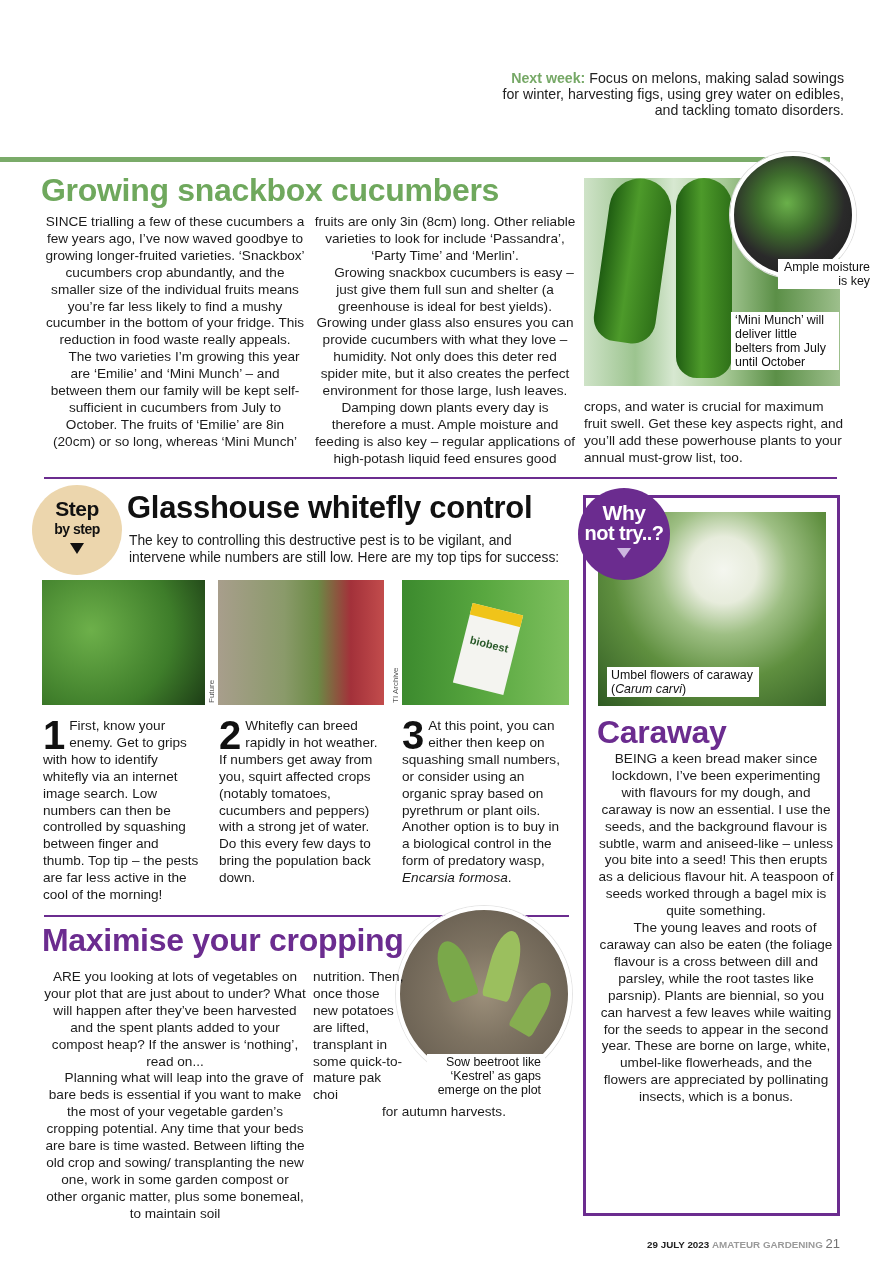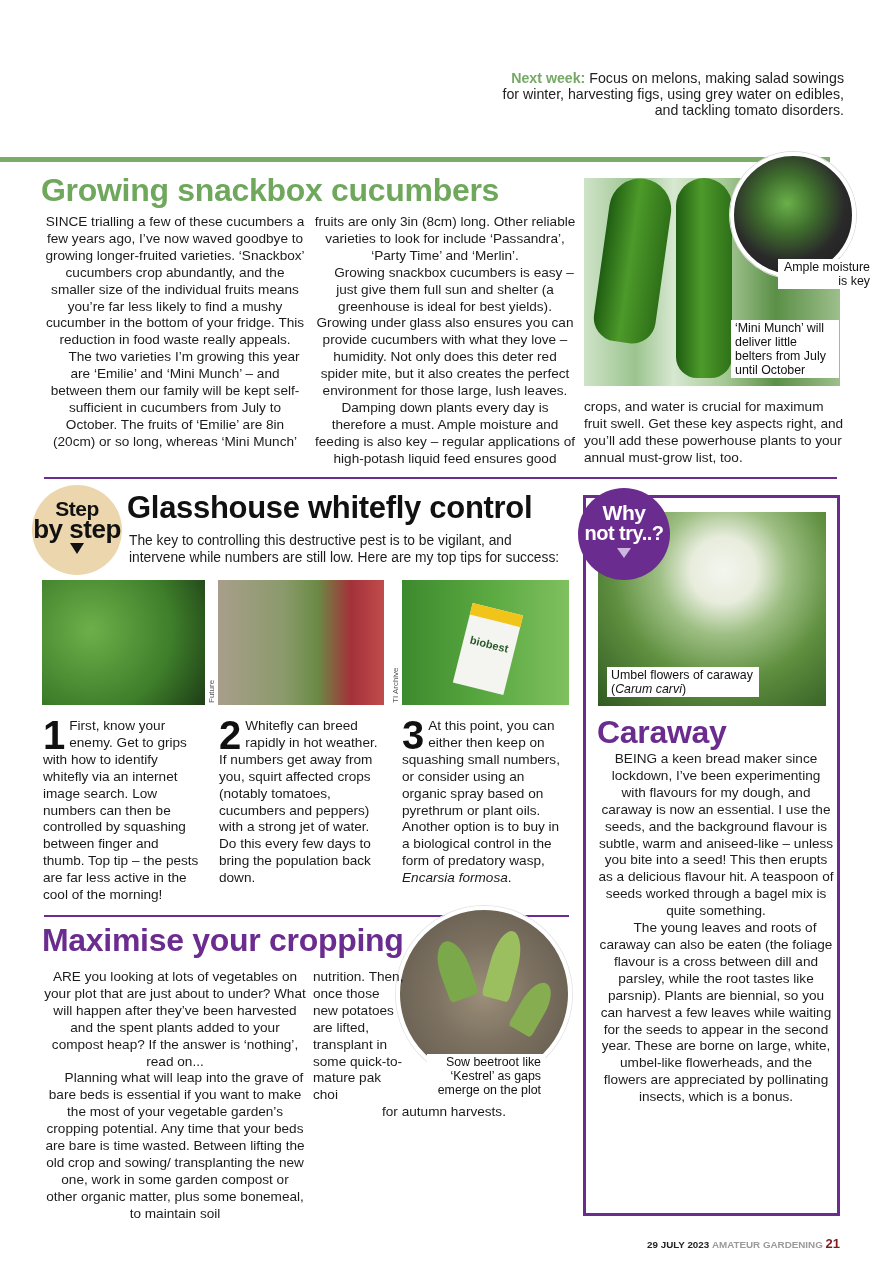--- a/index.html
+++ b/index.html
@@ -30,21 +30,21 @@
   .circle-inset { left: 730px; top: 152px; width: 126px; height: 126px; border-radius: 50%; border: 4px solid #fff;
     background: radial-gradient(circle at 45% 40%, #6ab04a 0%, #3f6f2d 30%, #2a2a2a 60%, #1a1a1a 100%); box-shadow: 0 0 0 1px #ddd; }
   .caption-box { background: #fff; font-size: 12.4px; line-height: 14px; color: #111; padding: 1px 4px; }
 
   
   .rule-purple { height: 2px; background: #6b2c8f; }
 
   
   .badge-step { left: 32px; top: 485px; width: 90px; height: 90px; border-radius: 50%; background: #ecd6ad; text-align: center; }
   .badge-step .b1 { font-weight: bold; font-size: 21px; line-height: 21px; color: #111; margin-top: 13px; letter-spacing: -0.5px; }
-  .badge-step .b2 { font-weight: bold; font-size: 26px; line-height: 21px; color: #111; letter-spacing: -0.5px; }
+  .badge-step .b2 { font-weight: bold; font-size: 14px; line-height: 21px; color: #111; letter-spacing: -0.5px; }
   .badge-step .tri { width: 0; height: 0; margin: 3px auto 0; border-left: 7px solid transparent; border-right: 7px solid transparent; border-top: 11px solid #111; }
 
   .step-photo { top: 580px; height: 125px; overflow: hidden; }
   .credit { font-size: 8px; color: #555; transform: rotate(-90deg); transform-origin: left top; white-space: nowrap; }
 
   .step-num { float: left; font-weight: bold; font-size: 40px; line-height: 32px; margin-right: 4px; margin-top: 1px; color: #111; }
   .step-text { font-size: 13.6px; line-height: 16.9px; }
 
   
   .wnt-box { left: 583px; top: 495px; width: 257px; height: 721px; border: 3px solid #6b2c8f; }
@@ -54,21 +54,21 @@
   .wnt-badge .tri { width: 0; height: 0; margin: 4px auto 0; border-left: 7px solid transparent; border-right: 7px solid transparent; border-top: 10px solid #cdb6e0; }
   .caraway-photo { left: 598px; top: 512px; width: 228px; height: 194px; overflow: hidden;
     background: radial-gradient(circle at 55% 30%, #f4f6ef 0%, #e7ecdc 18%, #9ebf84 35%, #5f8f3f 60%, #2f5a22 100%); }
 
   .beet-circle { left: 396px; top: 906px; width: 176px; height: 176px; border-radius: 50%; border: 4px solid #fff; overflow: hidden;
     background: radial-gradient(circle at 50% 50%, #9c8f7a 0%, #7e7362 40%, #5f564a 100%); box-shadow: 0 0 0 1px #e5e5e5; }
 
   .footer { left: 640px; top: 1236px; width: 200px; text-align: right; font-size: 9.8px; }
   .footer .date { font-weight: bold; color: #222; }
   .footer .mag { color: #9a9a9a; font-weight: bold; }
-  .footer .page { font-weight: bold; color: #7f1d1d; font-size: 13px; }
+  .footer .page { font-weight: normal; color: #737373; font-size: 13px; }
 </style>
 </head>
 <body>
 
 <div class="abs next-week">
   <span class="nw-label">Next week:</span><span> Focus on melons, making salad sowings for winter, harvesting figs, using grey water on edibles, and tackling tomato disorders.</span>
 </div>
 
 <div class="abs rule-green"></div>
 
@@ -82,21 +82,21 @@
   <p>fruits are only 3in (8cm) long. Other reliable varieties to look for include ‘Passandra’, ‘Party Time’ and ‘Merlin’.</p>
   <p class="indent">Growing snackbox cucumbers is easy – just give them full sun and shelter (a greenhouse is ideal for best yields). Growing under glass also ensures you can provide cucumbers with what they love – humidity. Not only does this deter red spider mite, but it also creates the perfect environment for those large, lush leaves. Damping down plants every day is therefore a must. Ample moisture and feeding is also key – regular applications of high-potash liquid feed ensures good</p>
 </div>
 
 <div class="abs cuc-photo">
   <div class="cucumber" style="left:18px; top:0; width:62px; height:165px; transform:rotate(8deg);"></div>
   <div class="cucumber" style="left:92px; top:0; width:56px; height:200px;"></div>
 </div>
 <div class="abs circle-inset"></div>
 <div class="abs caption-box" style="left:747px; top:259px; width:96px; text-align:right;margin-left:31px;">Ample moisture is key</div>
-<div class="abs caption-box" style="left:731px; top:320px; width:108px;">‘Mini Munch’ will deliver little belters from July until October</div>
+<div class="abs caption-box" style="left:731px; top:312px; width:108px;">‘Mini Munch’ will deliver little belters from July until October</div>
 
 <div class="abs body-text" style="left:584px; top:399px; width:260px;">crops, and water is crucial for maximum fruit swell. Get these key aspects right, and you’ll add these powerhouse plants to your annual must-grow list, too.</div>
 
 <div class="abs rule-purple" style="left:44px; top:477px; width:793px;"></div>
 
 <div class="abs badge-step">
   <div class="b1">Step</div>
   <div class="b2">by step</div>
   <div class="tri"></div>
 </div>

